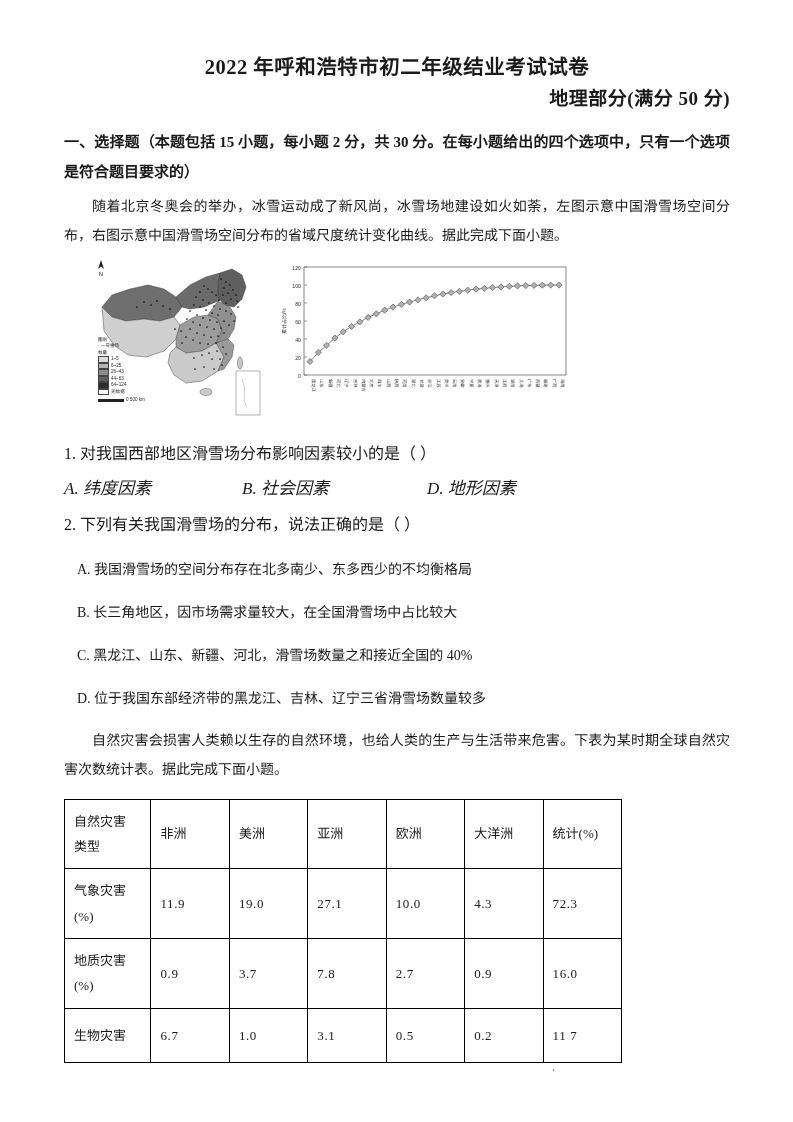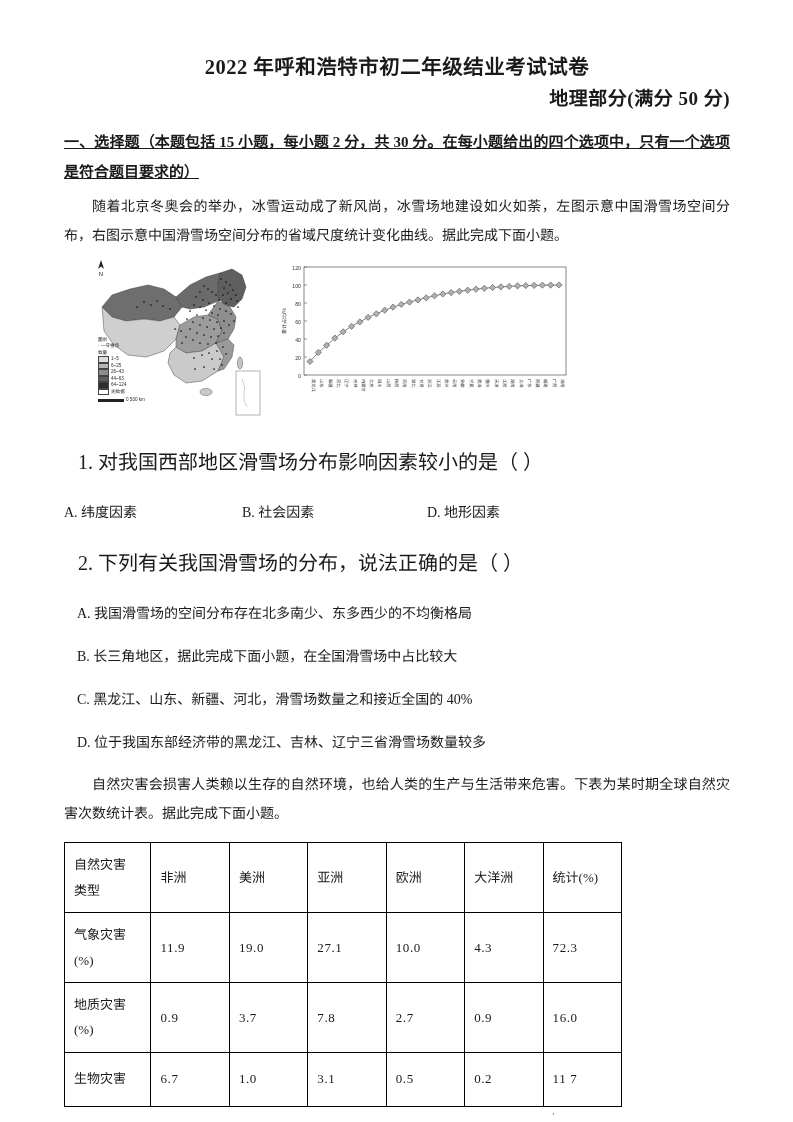--- a/index.html
+++ b/index.html
@@ -48,41 +48,41 @@
     margin: 0 0 14px 0;
   }
 
   
   .section-head {
     font-size: 15px;
     font-weight: bold;
     line-height: 2.0;
     text-align: justify;
     margin: 0 0 6px 0;
-    text-decoration: underline;
   }
 
   
   .para {
     font-size: 14px;
     line-height: 2.05;
     text-align: justify;
     text-indent: 2em;
     margin: 0;
   }
   .q-stem {
-    font-size: 20px;
+    font-size: 16px;
     line-height: 2.15;
-    margin: 14px;
+    margin: 0;
   }
   .q-opt-row {
-    font-size: 14px;
+    font-size: 17px;
     line-height: 2.15;
     display: flex;
     margin: 0;
+    font-style: italic;
   }
   .q-opt-row > span { display: inline-block; }
   .opt-a { width: 178px; }
   .opt-b { width: 185px; }
   .opt-c { width: 182px; }
   .opt-d { width: 120px; }
   .q-opt-line {
     font-size: 14px;
     line-height: 2.15;
     margin: 13px;
@@ -447,21 +447,21 @@
 
     <p class="q-stem">1. 对我国西部地区滑雪场分布影响因素较小的是（      ）</p>
     <div class="q-opt-row">
       <span class="opt-a">A. 纬度因素</span>
       <span class="opt-b">B. 社会因素</span>
       <span class="opt-d">D. 地形因素</span>
     </div>
 
     <p class="q-stem">2. 下列有关我国滑雪场的分布，说法正确的是（      ）</p>
     <p class="q-opt-line">A. 我国滑雪场的空间分布存在北多南少、东多西少的不均衡格局</p>
-    <p class="q-opt-line">B. 长三角地区，据此完成下面小题，在全国滑雪场中占比较大</p>
+    <p class="q-opt-line">B. 长三角地区，因市场需求量较大，在全国滑雪场中占比较大</p>
     <p class="q-opt-line">C. 黑龙江、山东、新疆、河北，滑雪场数量之和接近全国的 40%</p>
     <p class="q-opt-line">D. 位于我国东部经济带的黑龙江、吉林、辽宁三省滑雪场数量较多</p>
 
     <p class="para">自然灾害会损害人类赖以生存的自然环境，也给人类的生产与生活带来危害。下表为某时期全球自然灾害次数统计表。据此完成下面小题。</p>
 
     <table class="data-table">
       <tbody>
         <tr>
           <td class="first-col cell-2line">
             <div>自然灾害</div>

